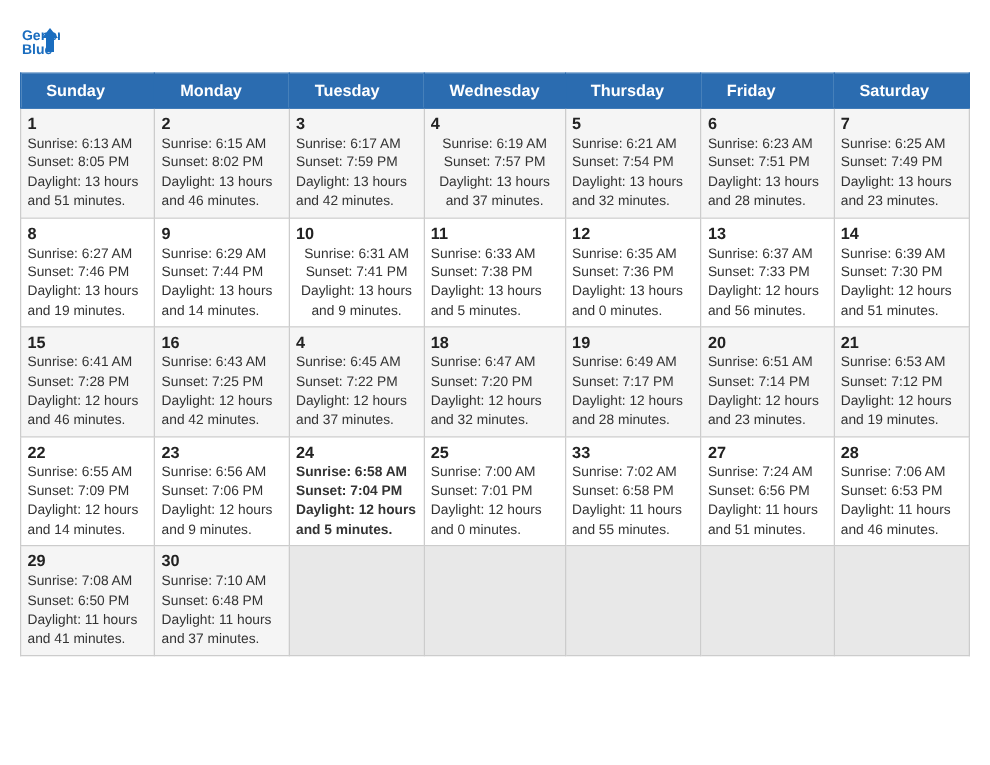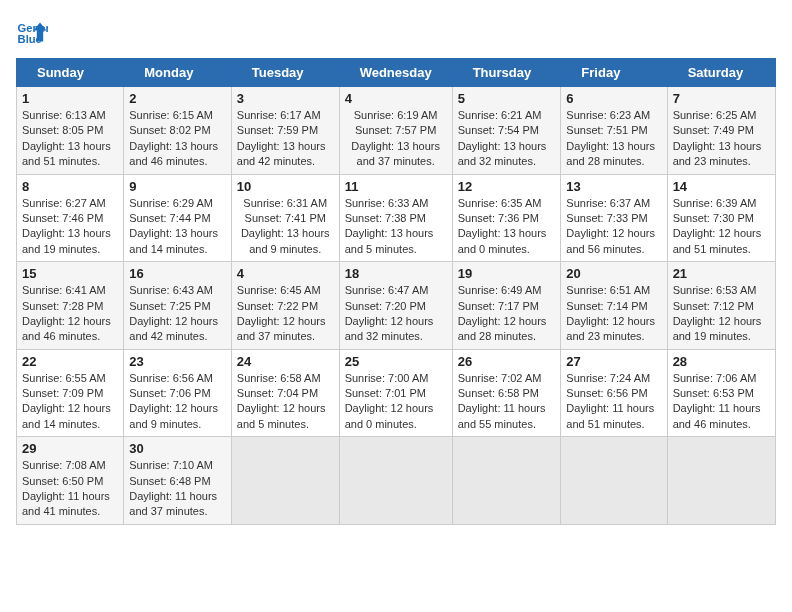--- a/index.html
+++ b/index.html
@@ -291,34 +291,34 @@
           </td>
           <td>
             <span class="day-num">23</span>
             <div class="day-info" style="white-space: pre-line;">Sunrise: 6:56 AM
 Sunset: 7:06 PM
 Daylight: 12 hours
 and 9 minutes.</div>
           </td>
           <td>
             <span class="day-num">24</span>
-            <div class="day-info" style="white-space: pre-line;">Sunrise: 6:58 AM
+            <div class="day-info" style="white-space: pre-line; font-weight: bold;">Sunrise: 6:58 AM
 Sunset: 7:04 PM
 Daylight: 12 hours
 and 5 minutes.</div>
           </td>
           <td>
             <span class="day-num">25</span>
             <div class="day-info" style="white-space: pre-line;">Sunrise: 7:00 AM
 Sunset: 7:01 PM
 Daylight: 12 hours
 and 0 minutes.</div>
           </td>
           <td>
-            <span class="day-num">26</span>
+            <span class="day-num">33</span>
             <div class="day-info" style="white-space: pre-line;">Sunrise: 7:02 AM
 Sunset: 6:58 PM
 Daylight: 11 hours
 and 55 minutes.</div>
           </td>
           <td>
             <span class="day-num">27</span>
             <div class="day-info" style="white-space: pre-line;">Sunrise: 7:24 AM
 Sunset: 6:56 PM
 Daylight: 11 hours

